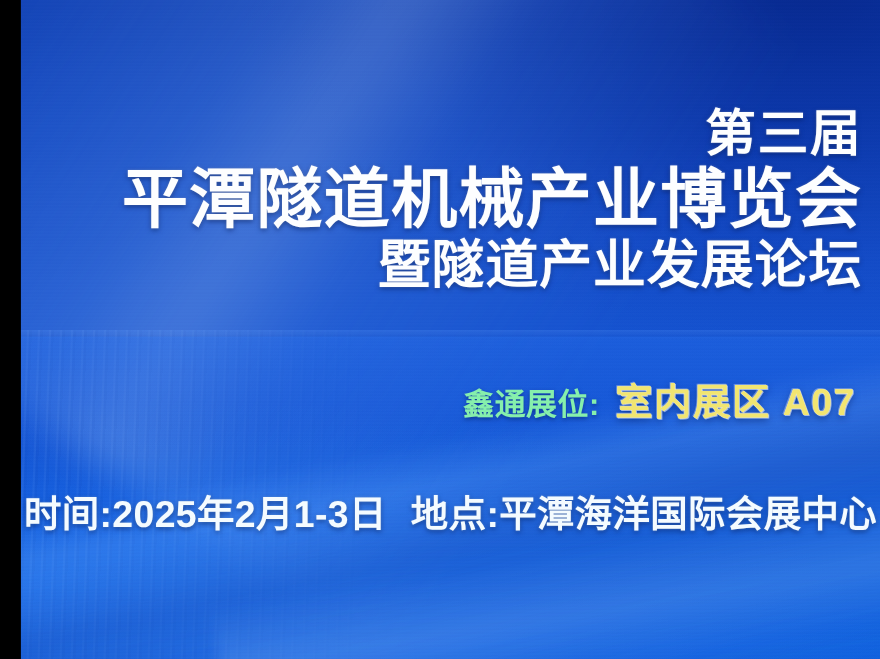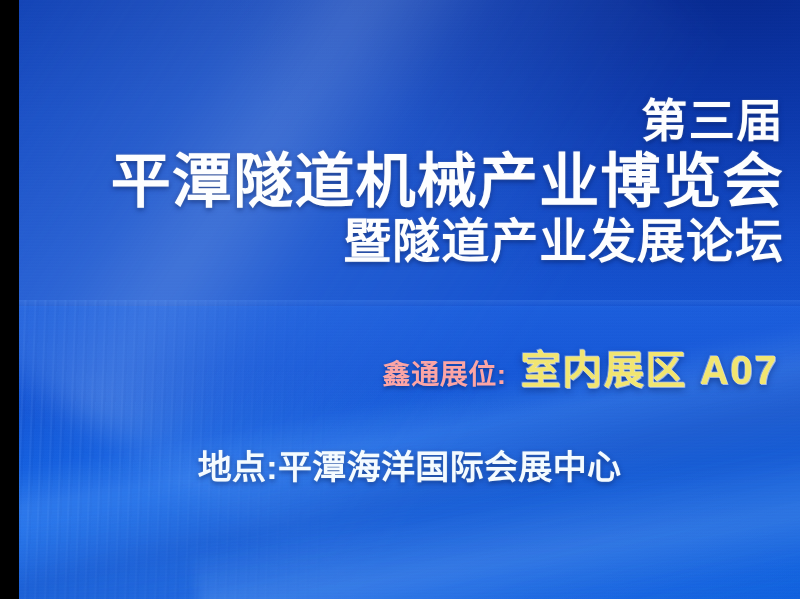--- a/index.html
+++ b/index.html
@@ -222,27 +222,27 @@
     display: flex;
     align-items: baseline;
     justify-content: flex-end;
     gap: 14px;
     white-space: nowrap;
   }
 
   .booth-label {
     font-size: 28px;
     font-weight: 700;
-    color: #fca5a5;
+    color: #86efac;
     letter-spacing: 0.02em;
     text-shadow: 0 2px 4px rgba(2, 24, 86, 0.5);
   }
 
   .booth-value {
-    font-size: 40px;
+    font-size: 34px;
     font-weight: 700;
     color: #F1E571;
     letter-spacing: 0.04em;
     text-shadow:
        0 0 1px #FFFFFF,
        1px 1px 0 rgba(255, 255, 255, 0.55),
       -1px -1px 0 rgba(255, 255, 255, 0.30),
        0 3px 7px rgba(2, 24, 86, 0.55);
   }
 
@@ -293,17 +293,18 @@
       <span class="title-line title-line--main">平潭隧道机械产业博览会</span>
       <span class="title-line title-line--sub">暨隧道产业发展论坛</span>
     </div>
 
     <div class="booth-row">
       <span class="booth-label">鑫通展位:</span>
       <span class="booth-value">室内展区 A07</span>
     </div>
 
     <div class="meta-row">
+      <span class="meta-item">时间:2025年2月1-3日</span>
       <span class="meta-item">地点:平潭海洋国际会展中心</span>
     </div>
 
   </div>
 </div>
 
 </body></html>

